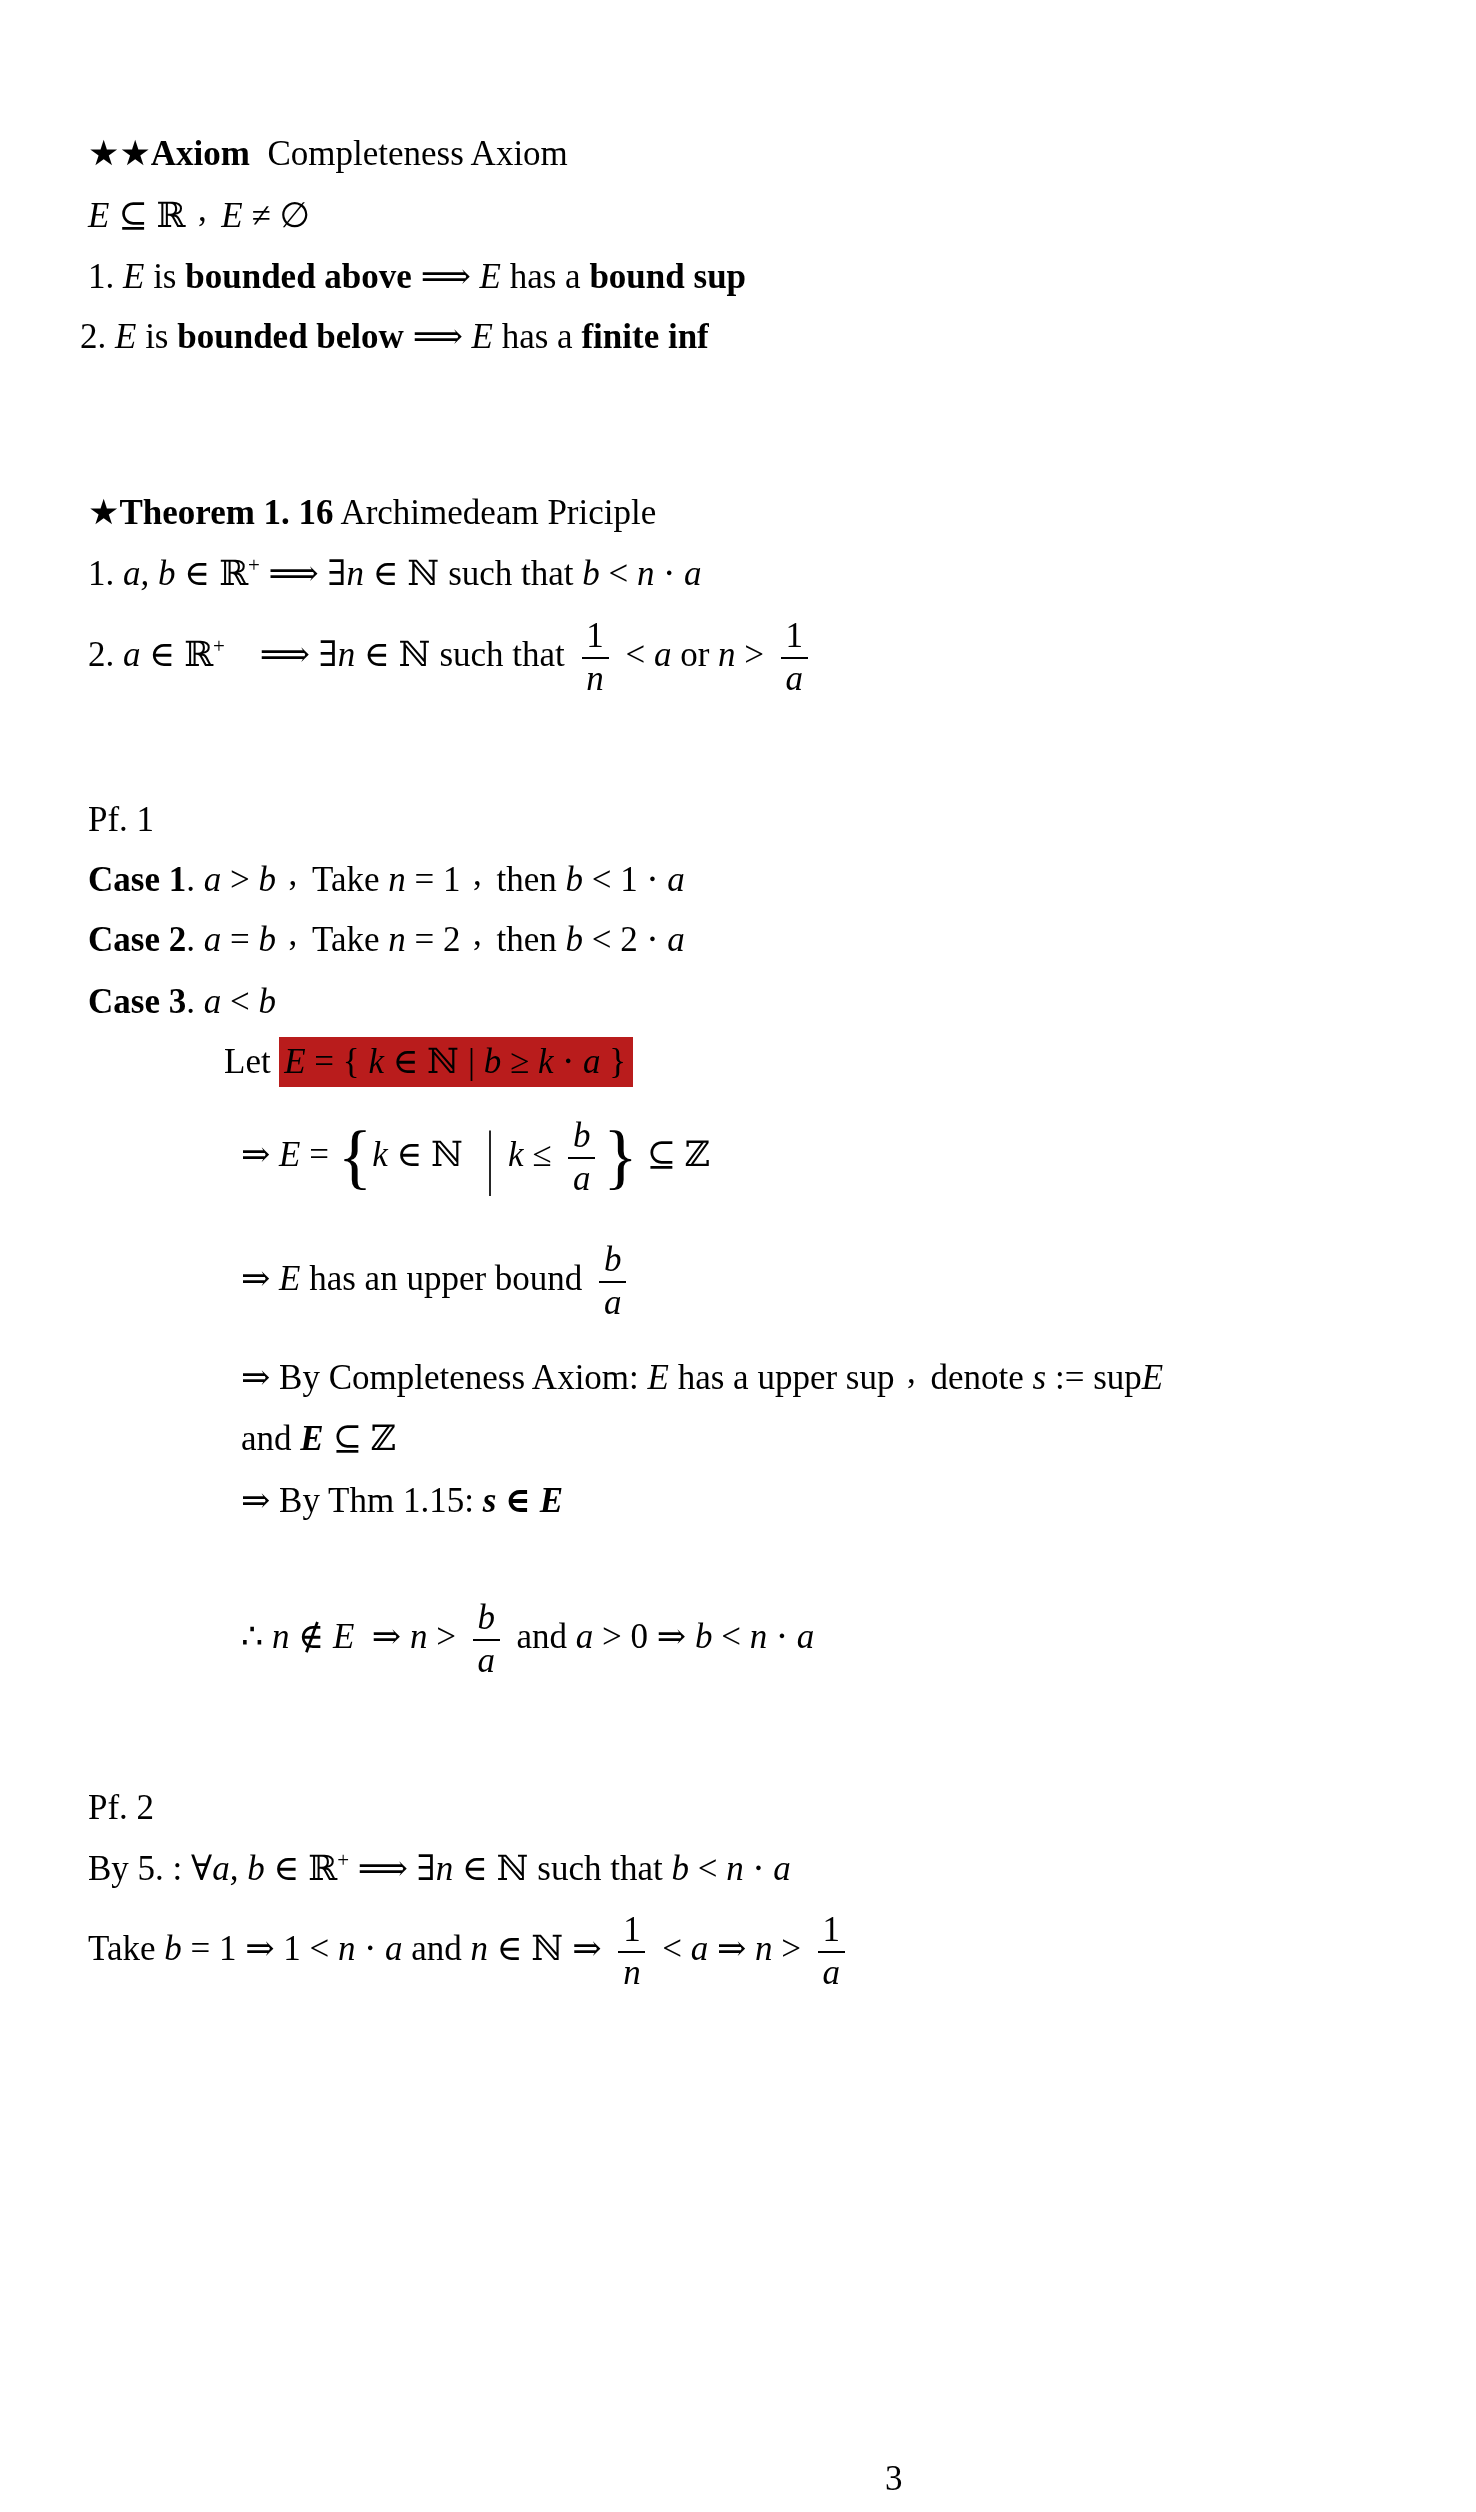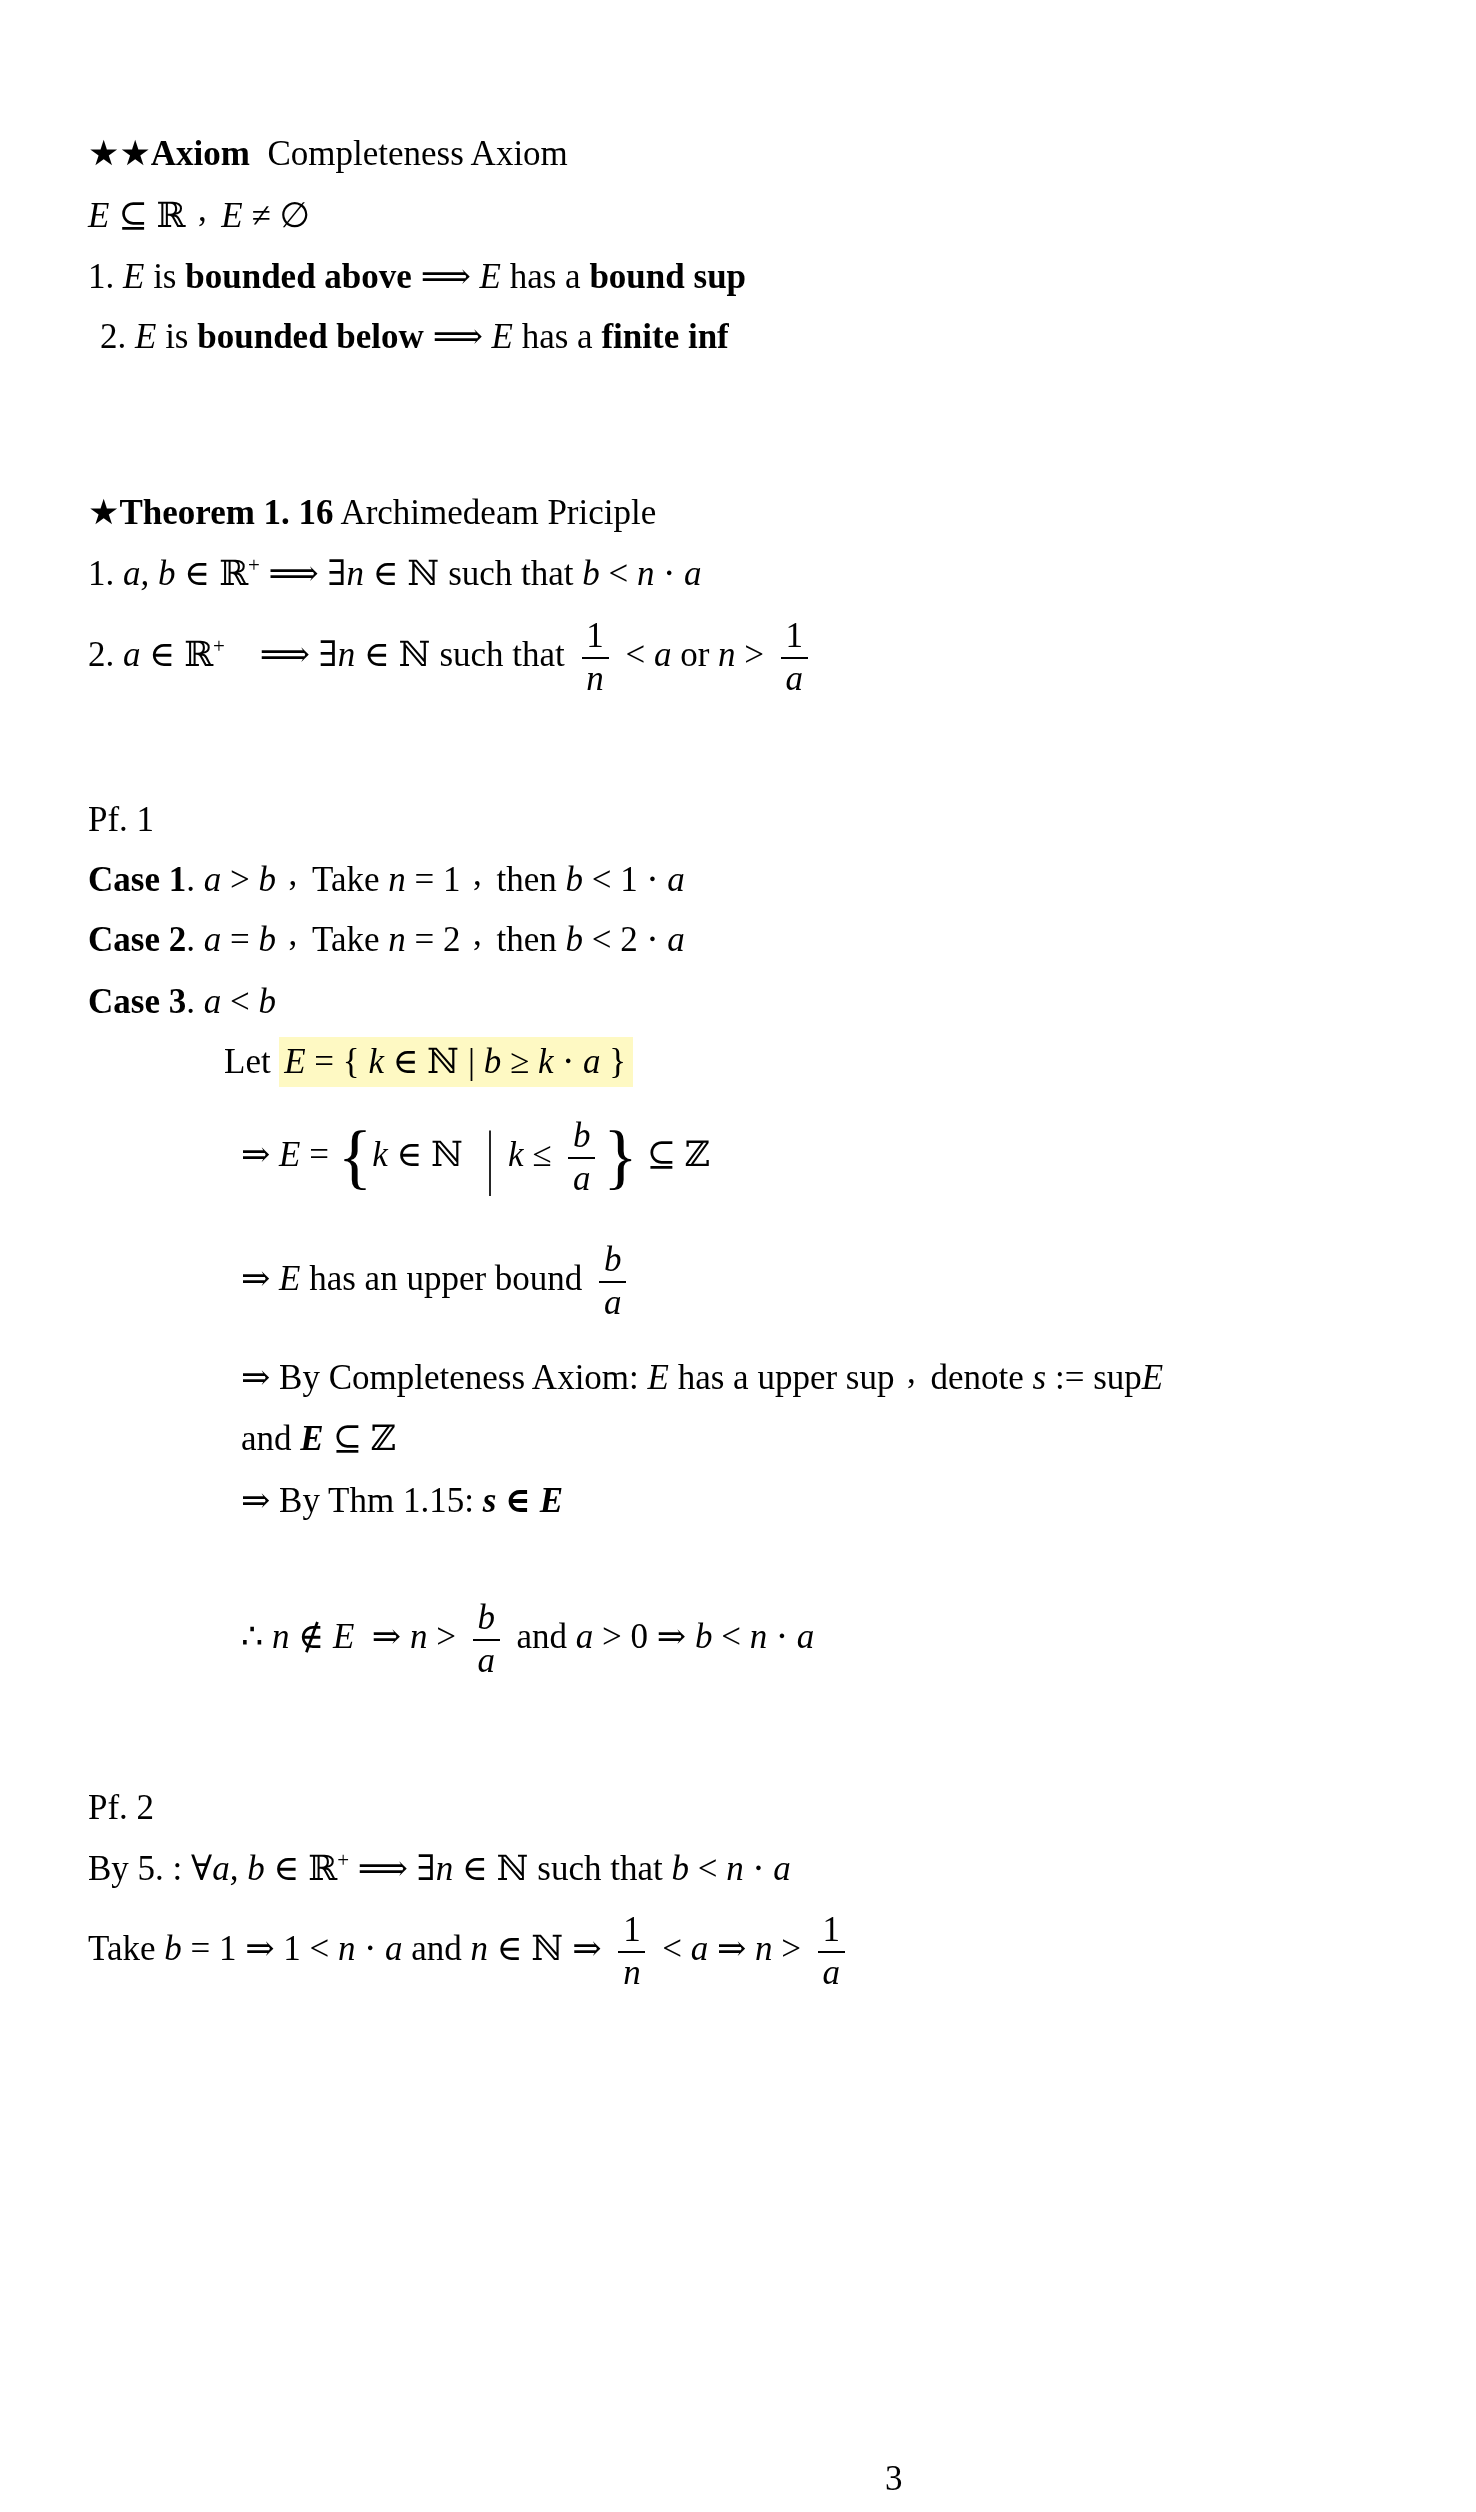--- a/index.html
+++ b/index.html
@@ -5,40 +5,40 @@
   html,body{margin:0;padding:0;background:#ffffff;}
   .page{position:relative;width:1476px;height:2512px;background:#ffffff;color:#000;
         font-family:"Liberation Serif","DejaVu Serif","DejaVu Sans",serif;font-size:35px;line-height:1.18;}
   .line{position:absolute;white-space:pre;}
   .b{font-weight:bold;}
   .i{font-style:italic;}
   .bi{font-weight:bold;font-style:italic;}
   .sup{vertical-align:super;font-size:60%;line-height:0;}
   .cm{position:relative;top:-0.18em;padding:0 .42em 0 .36em;}
   .cm2{position:relative;top:-0.18em;padding:0 .75em 0 .36em;}
-  .hl{background:#fef9c3;padding:4.8px 6.4px 6.4px 4.8px;}
+  .hl{background:#b91c1c;padding:4.8px 6.4px 6.4px 4.8px;}
   .frac{display:inline-flex;flex-direction:column;align-items:center;vertical-align:middle;
         margin:0 8px;line-height:1.02;text-align:center;}
   .frac .num{display:block;border-bottom:2.4px solid #000;padding:0 4.8px 3.2px;}
   .frac .den{display:block;padding-top:2.4px;}
   .tb{font-size:205%;vertical-align:middle;line-height:.78;font-weight:300;}
   .tbar{display:inline-block;transform:scaleY(2.05);vertical-align:middle;margin:0 14.5px;}
 </style>
 </head>
 <body>
 
 <div class="page">
 
 <div class="line" style="top:133px;left:88px"><span class="b">★★</span><span class="b">Axiom</span><span>  Completeness Axiom</span></div>
 
 <div class="line" style="top:195px;left:88px"><span class="i">E</span><span> ⊆ ℝ</span><span class="cm">,</span><span class="i">E</span><span> ≠ ∅</span></div>
 
 <div class="line" style="top:256px;left:88px"><span>1. </span><span class="i">E</span><span> is </span><span class="b">bounded above</span><span> ⟹ </span><span class="i">E</span><span> has a </span><span class="b">bound sup</span></div>
 
-<div class="line" style="top:316px;left:100px"><span>2. </span><span class="i">E</span><span> is </span><span class="b">bounded below</span><span> ⟹ </span><span class="i">E</span><span> has a </span><span class="b">finite inf</span></div>
+<div class="line" style="top:316px;left:80px"><span>2. </span><span class="i">E</span><span> is </span><span class="b">bounded below</span><span> ⟹ </span><span class="i">E</span><span> has a </span><span class="b">finite inf</span></div>
 
 <div class="line" style="top:492px;left:88px"><span>★</span><span class="b">Theorem 1. 16</span><span> Archimedeam Priciple</span></div>
 
 <div class="line" style="top:553px;left:88px"><span>1. </span><span class="i">a, b</span><span> ∈ ℝ</span><span class="sup">+</span><span> ⟹ ∃</span><span class="i">n</span><span> ∈ ℕ such that </span><span class="i">b</span><span> &lt; </span><span class="i">n</span><span> ⋅ </span><span class="i">a</span></div>
 
 <div class="line" style="top:618px;left:88px"><span>2. </span><span class="i">a</span><span> ∈ ℝ</span><span class="sup">+</span><span>    </span><span>⟹ ∃</span><span class="i">n</span><span> ∈ ℕ such that </span><span class="frac"><span class="num">1</span><span class="den i">n</span></span><span> &lt; </span><span class="i">a</span><span> or </span><span class="i">n</span><span> &gt; </span><span class="frac"><span class="num">1</span><span class="den i">a</span></span></div>
 
 <div class="line" style="top:799px;left:88px"><span>Pf. 1</span></div>
 
 <div class="line" style="top:859px;left:88px"><span class="b">Case 1</span><span>. </span><span class="i">a</span><span> &gt; </span><span class="i">b</span><span class="cm">,</span><span>Take </span><span class="i">n</span><span> = 1</span><span class="cm">,</span><span>then </span><span class="i">b</span><span> &lt; 1 ⋅ </span><span class="i">a</span></div>

